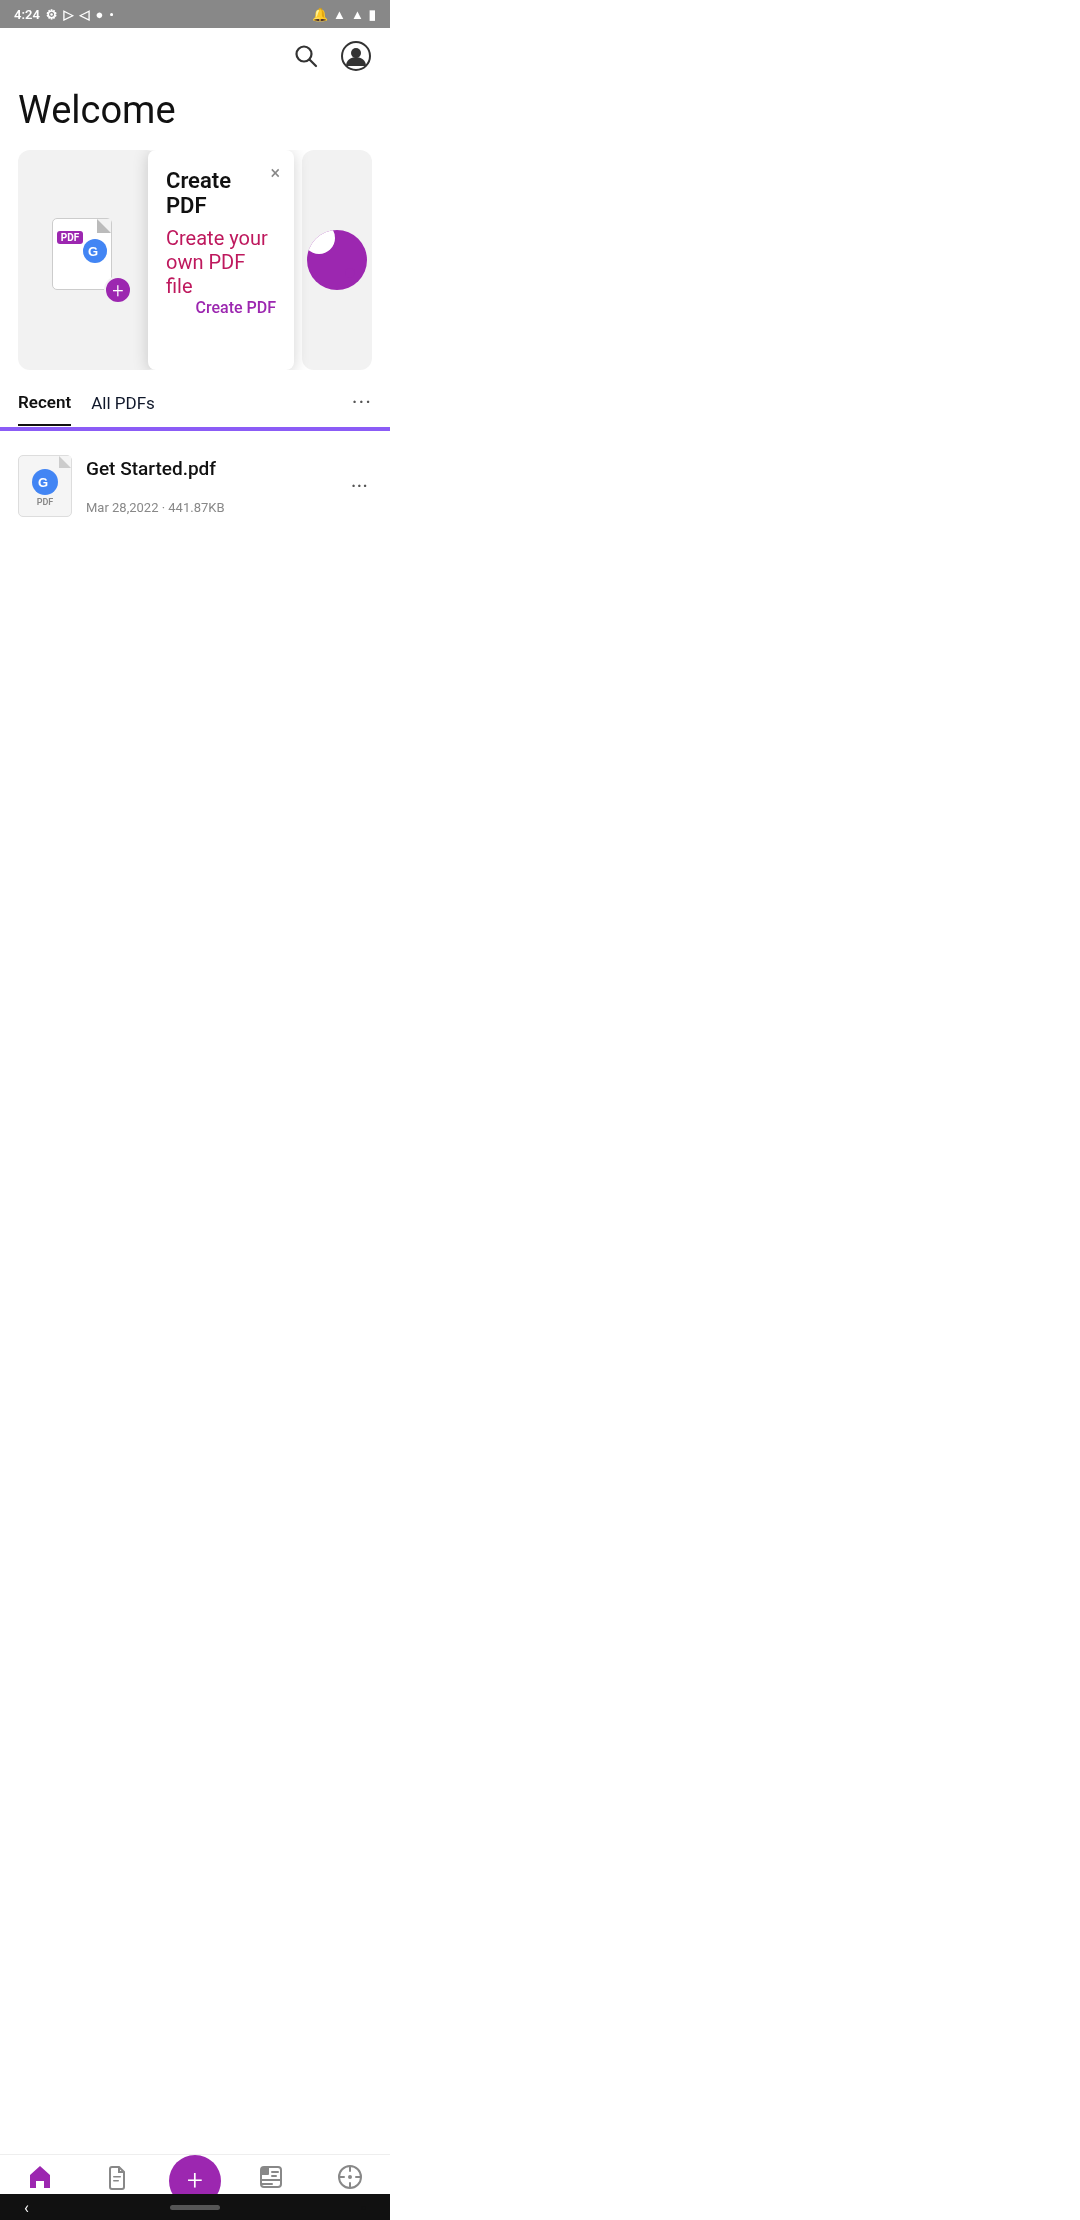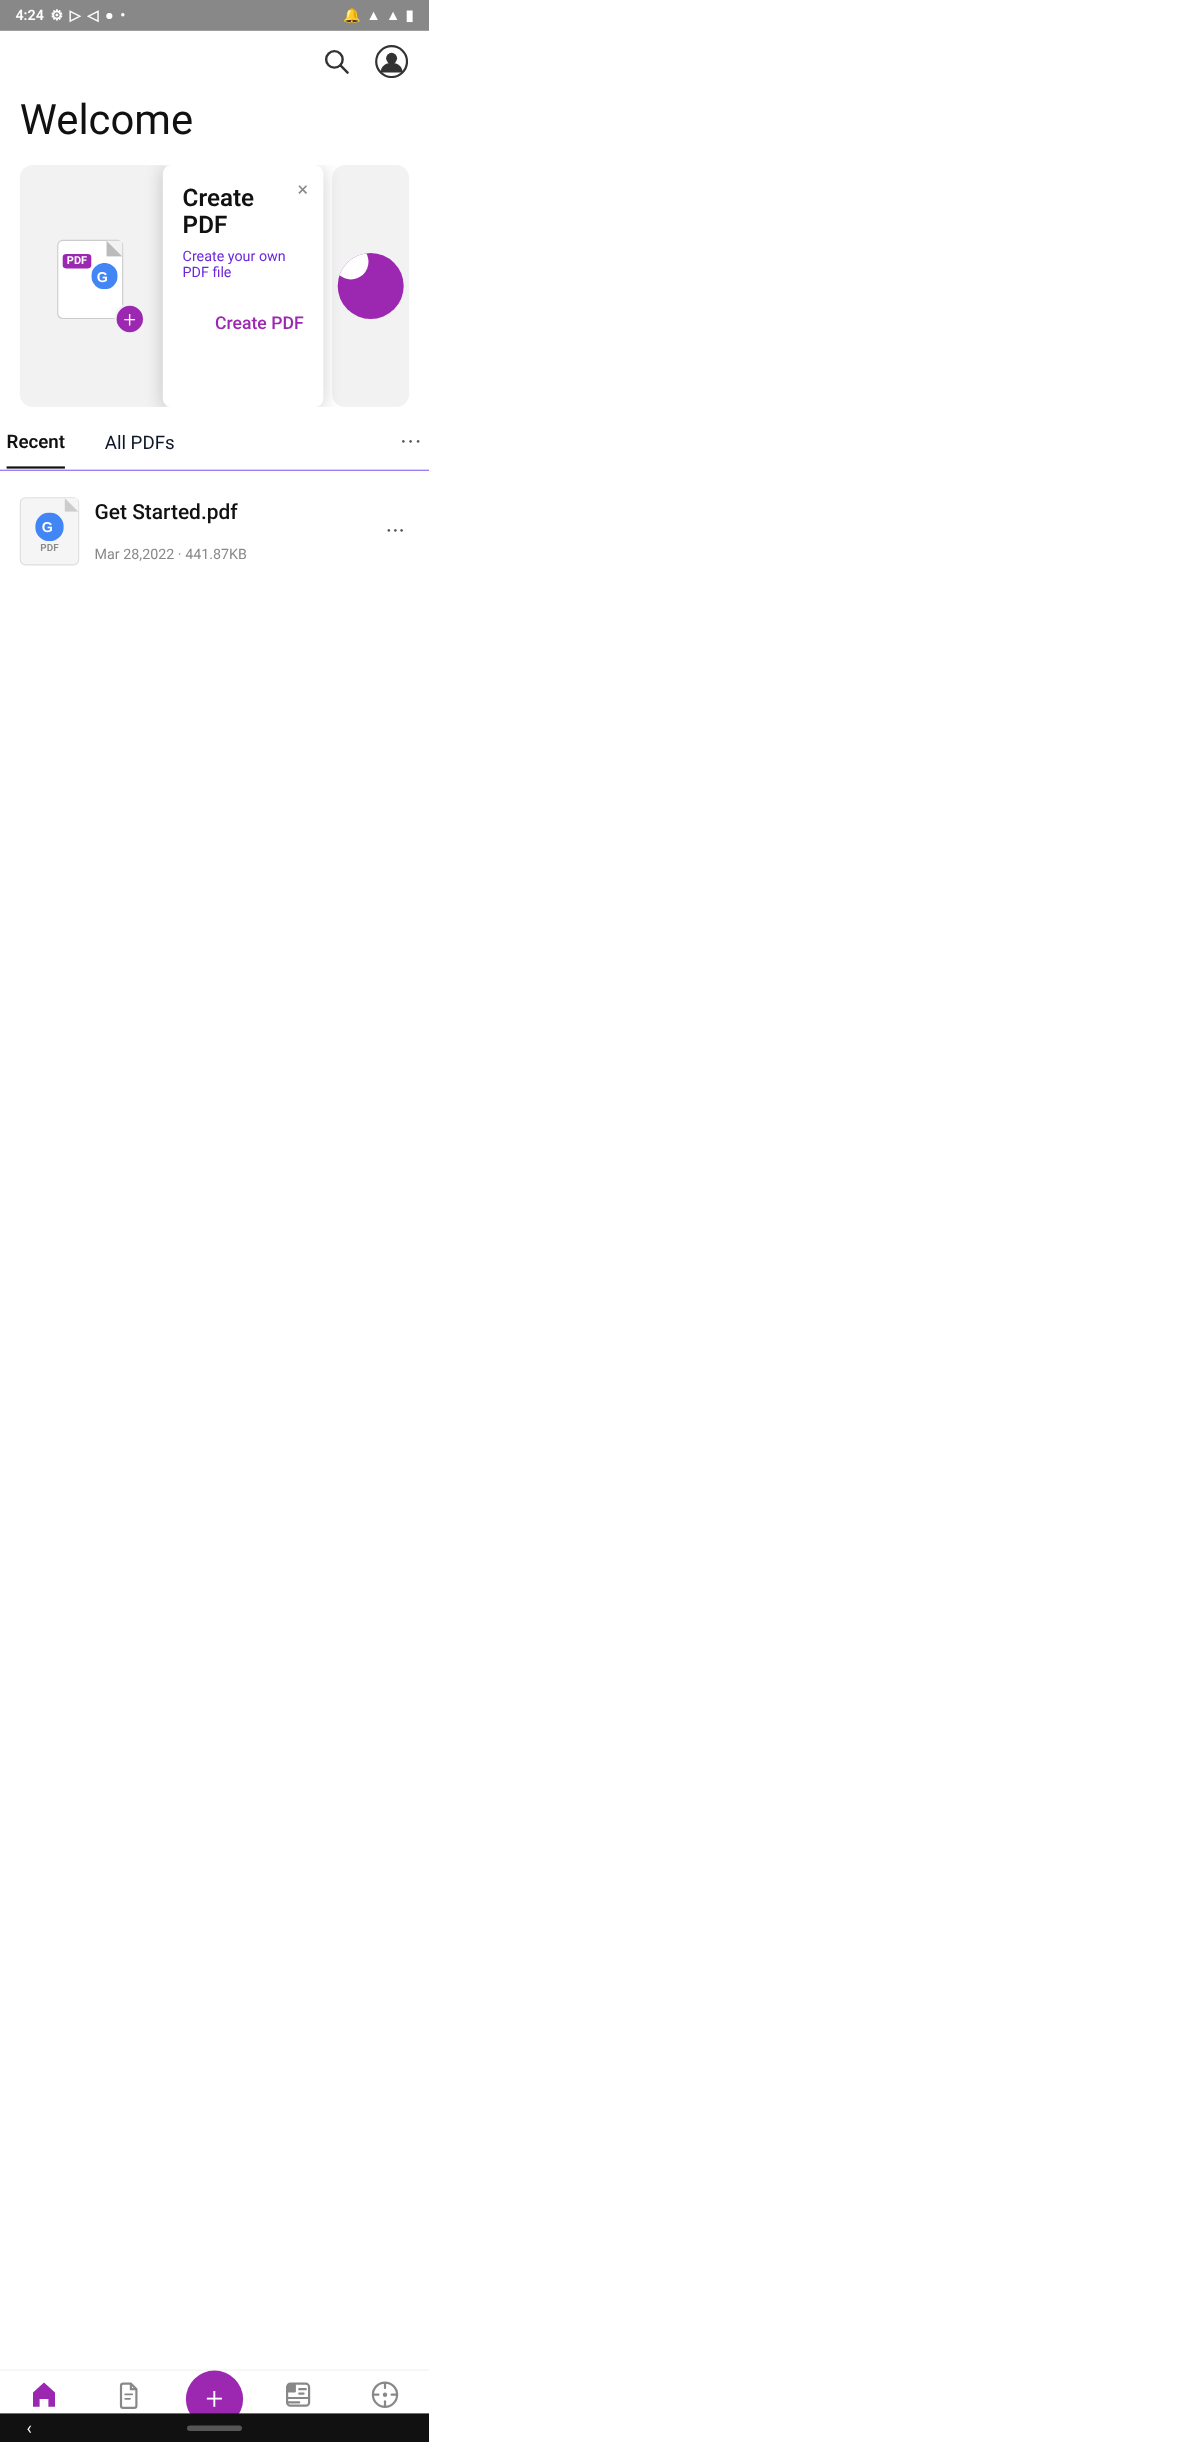--- a/index.html
+++ b/index.html
@@ -93,23 +93,22 @@
       color: #888;
       cursor: pointer;
     }
     .tooltip-title {
       font-size: 22px;
       font-weight: 600;
       color: #111;
       margin-bottom: 8px;
     }
     .tooltip-desc {
-      font-size: 13px;
-      color: #6d28d9;
-      margin-bottom: 28px;
+      font-size: 20px;
+      color: #be185d;
     }
     .tooltip-action {
       font-size: 16px;
       color: #9c27b0;
       font-weight: 500;
       cursor: pointer;
       text-align: right;
     }
 
     .card-right {
@@ -176,24 +175,23 @@
       color: white;
       font-size: 20px;
       font-weight: 300;
       border: 2px solid #f2f2f2;
     }
 
     
     .tabs {
       display: flex;
       align-items: center;
-      padding: 20px 6px 0;
-      border-bottom: 1px solid #8b5cf6;
-      position: relative;
-      gap: 16px;
+      padding: 20px 18px 0;
+      border-bottom: 4px solid #8b5cf6;
+      position: relative;
     }
     .tab {
       font-size: 17px;
       padding-bottom: 12px;
       margin-right: 20px;
       cursor: pointer;
       color: #0f172a;
     }
     .tab.active {
       color: #111;

